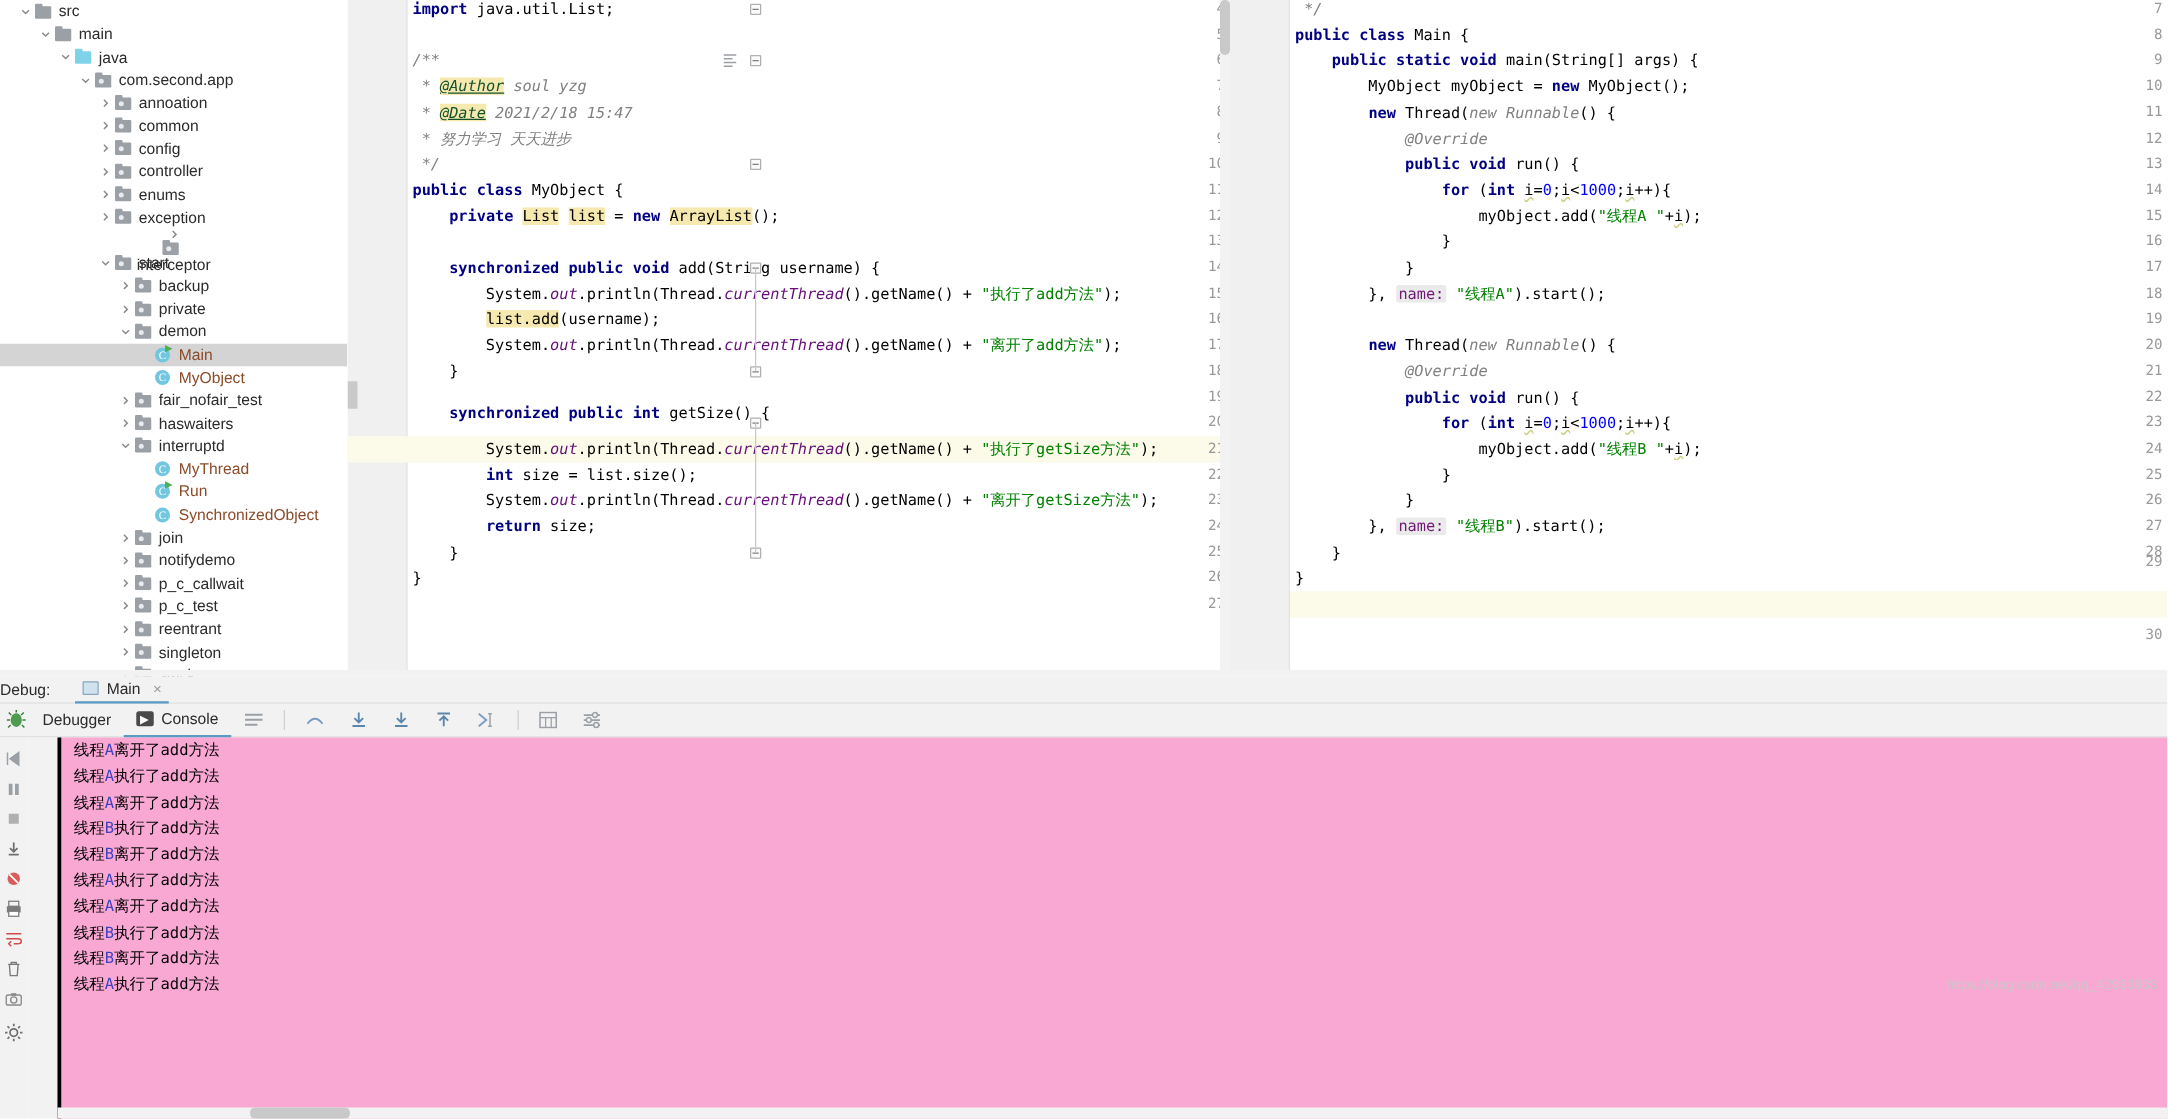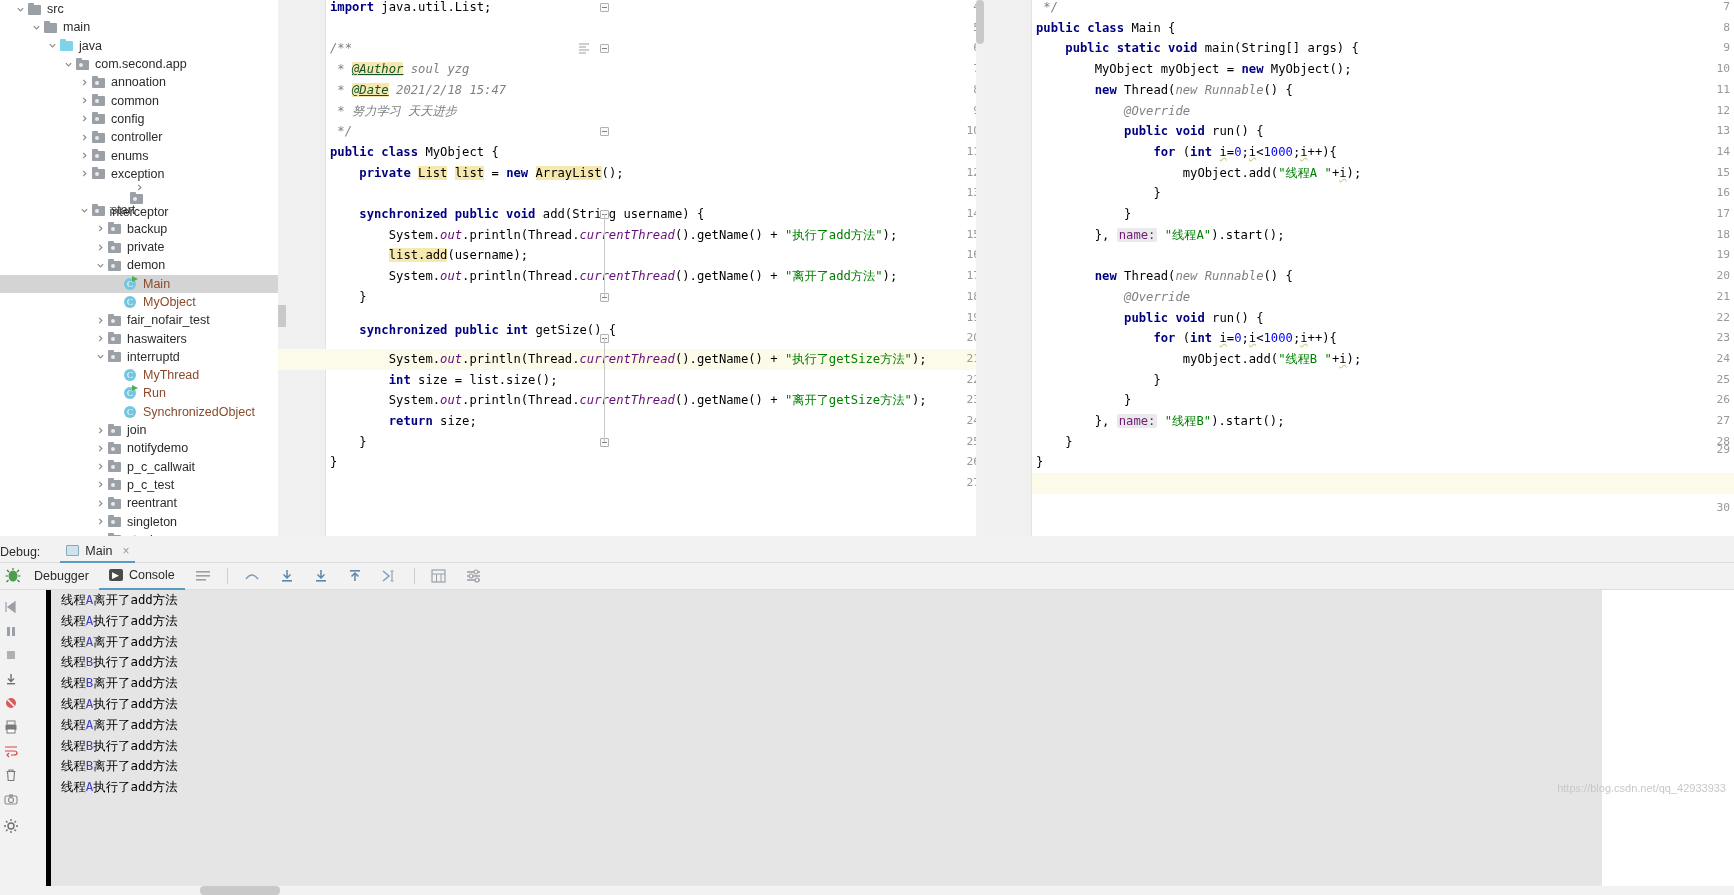--- a/index.html
+++ b/index.html
@@ -133,22 +133,22 @@
   .debug-toolbar {
     position:absolute; left:0; top:563px; width:1734px; height:27px;
     background:#f2f2f2; border-bottom:1px solid #dcdcdc;
     display:flex; align-items:center; font-size:12.5px; color:#2b2b2b;
   }
   .dtb-item { display:flex; align-items:center; gap:6px; padding:0 10px; height:27px; }
   .dtb-item.active { border-bottom:2px solid #5a9bc4; }
   .dtb-sep { width:1px; height:16px; background:#cfcfcf; margin:0 6px; }
 
   .console-area {
-    position:absolute; left:46px; top:590px; width:1556px; height:305px; background:#e5e5e5;
-    border-left:5px solid #000000;
+    position:absolute; left:46px; top:590px; width:1688px; height:305px; background:#f9a8d4;
+    border-left:3px solid #000000;
   }
   .console-line {
     height:20.8px; line-height:20.8px; padding-left:10px;
     font-family:"DejaVu Sans Mono", monospace; font-size:12.4px; color:#000000;
     white-space:pre;
   }
   .console-line .cn { color:#4040c0; }
 
   
   .debug-left-rail {

